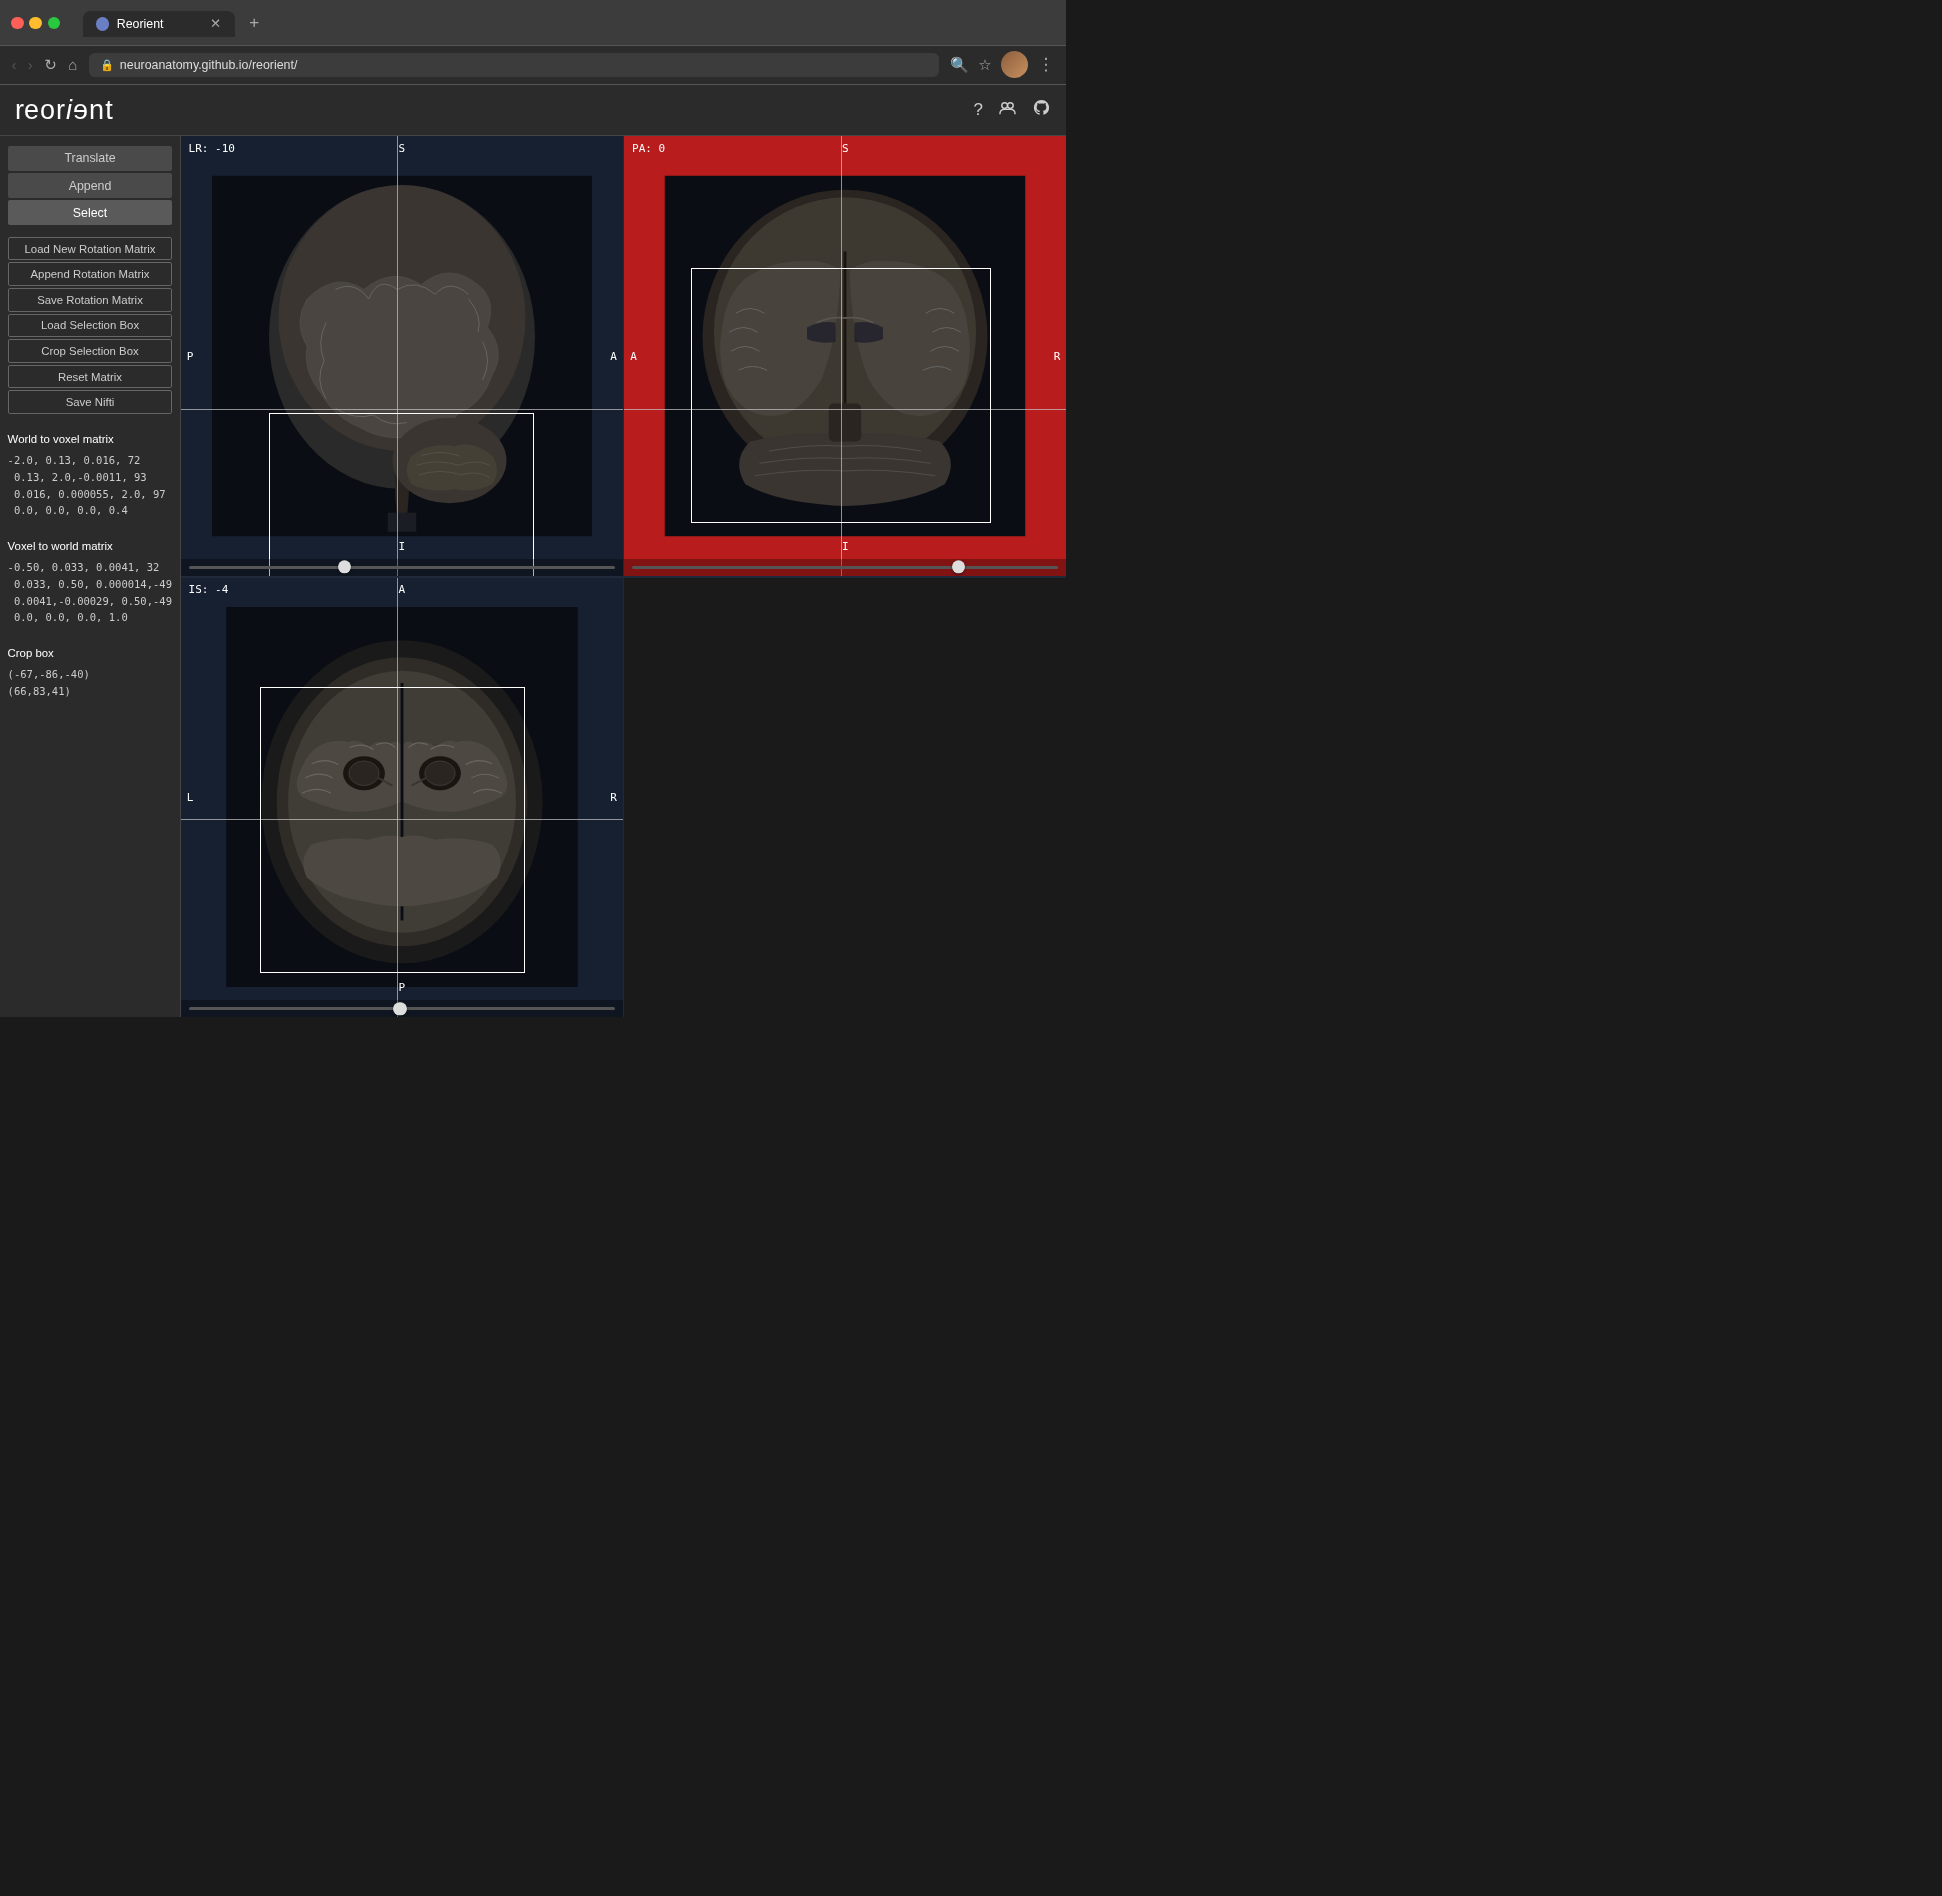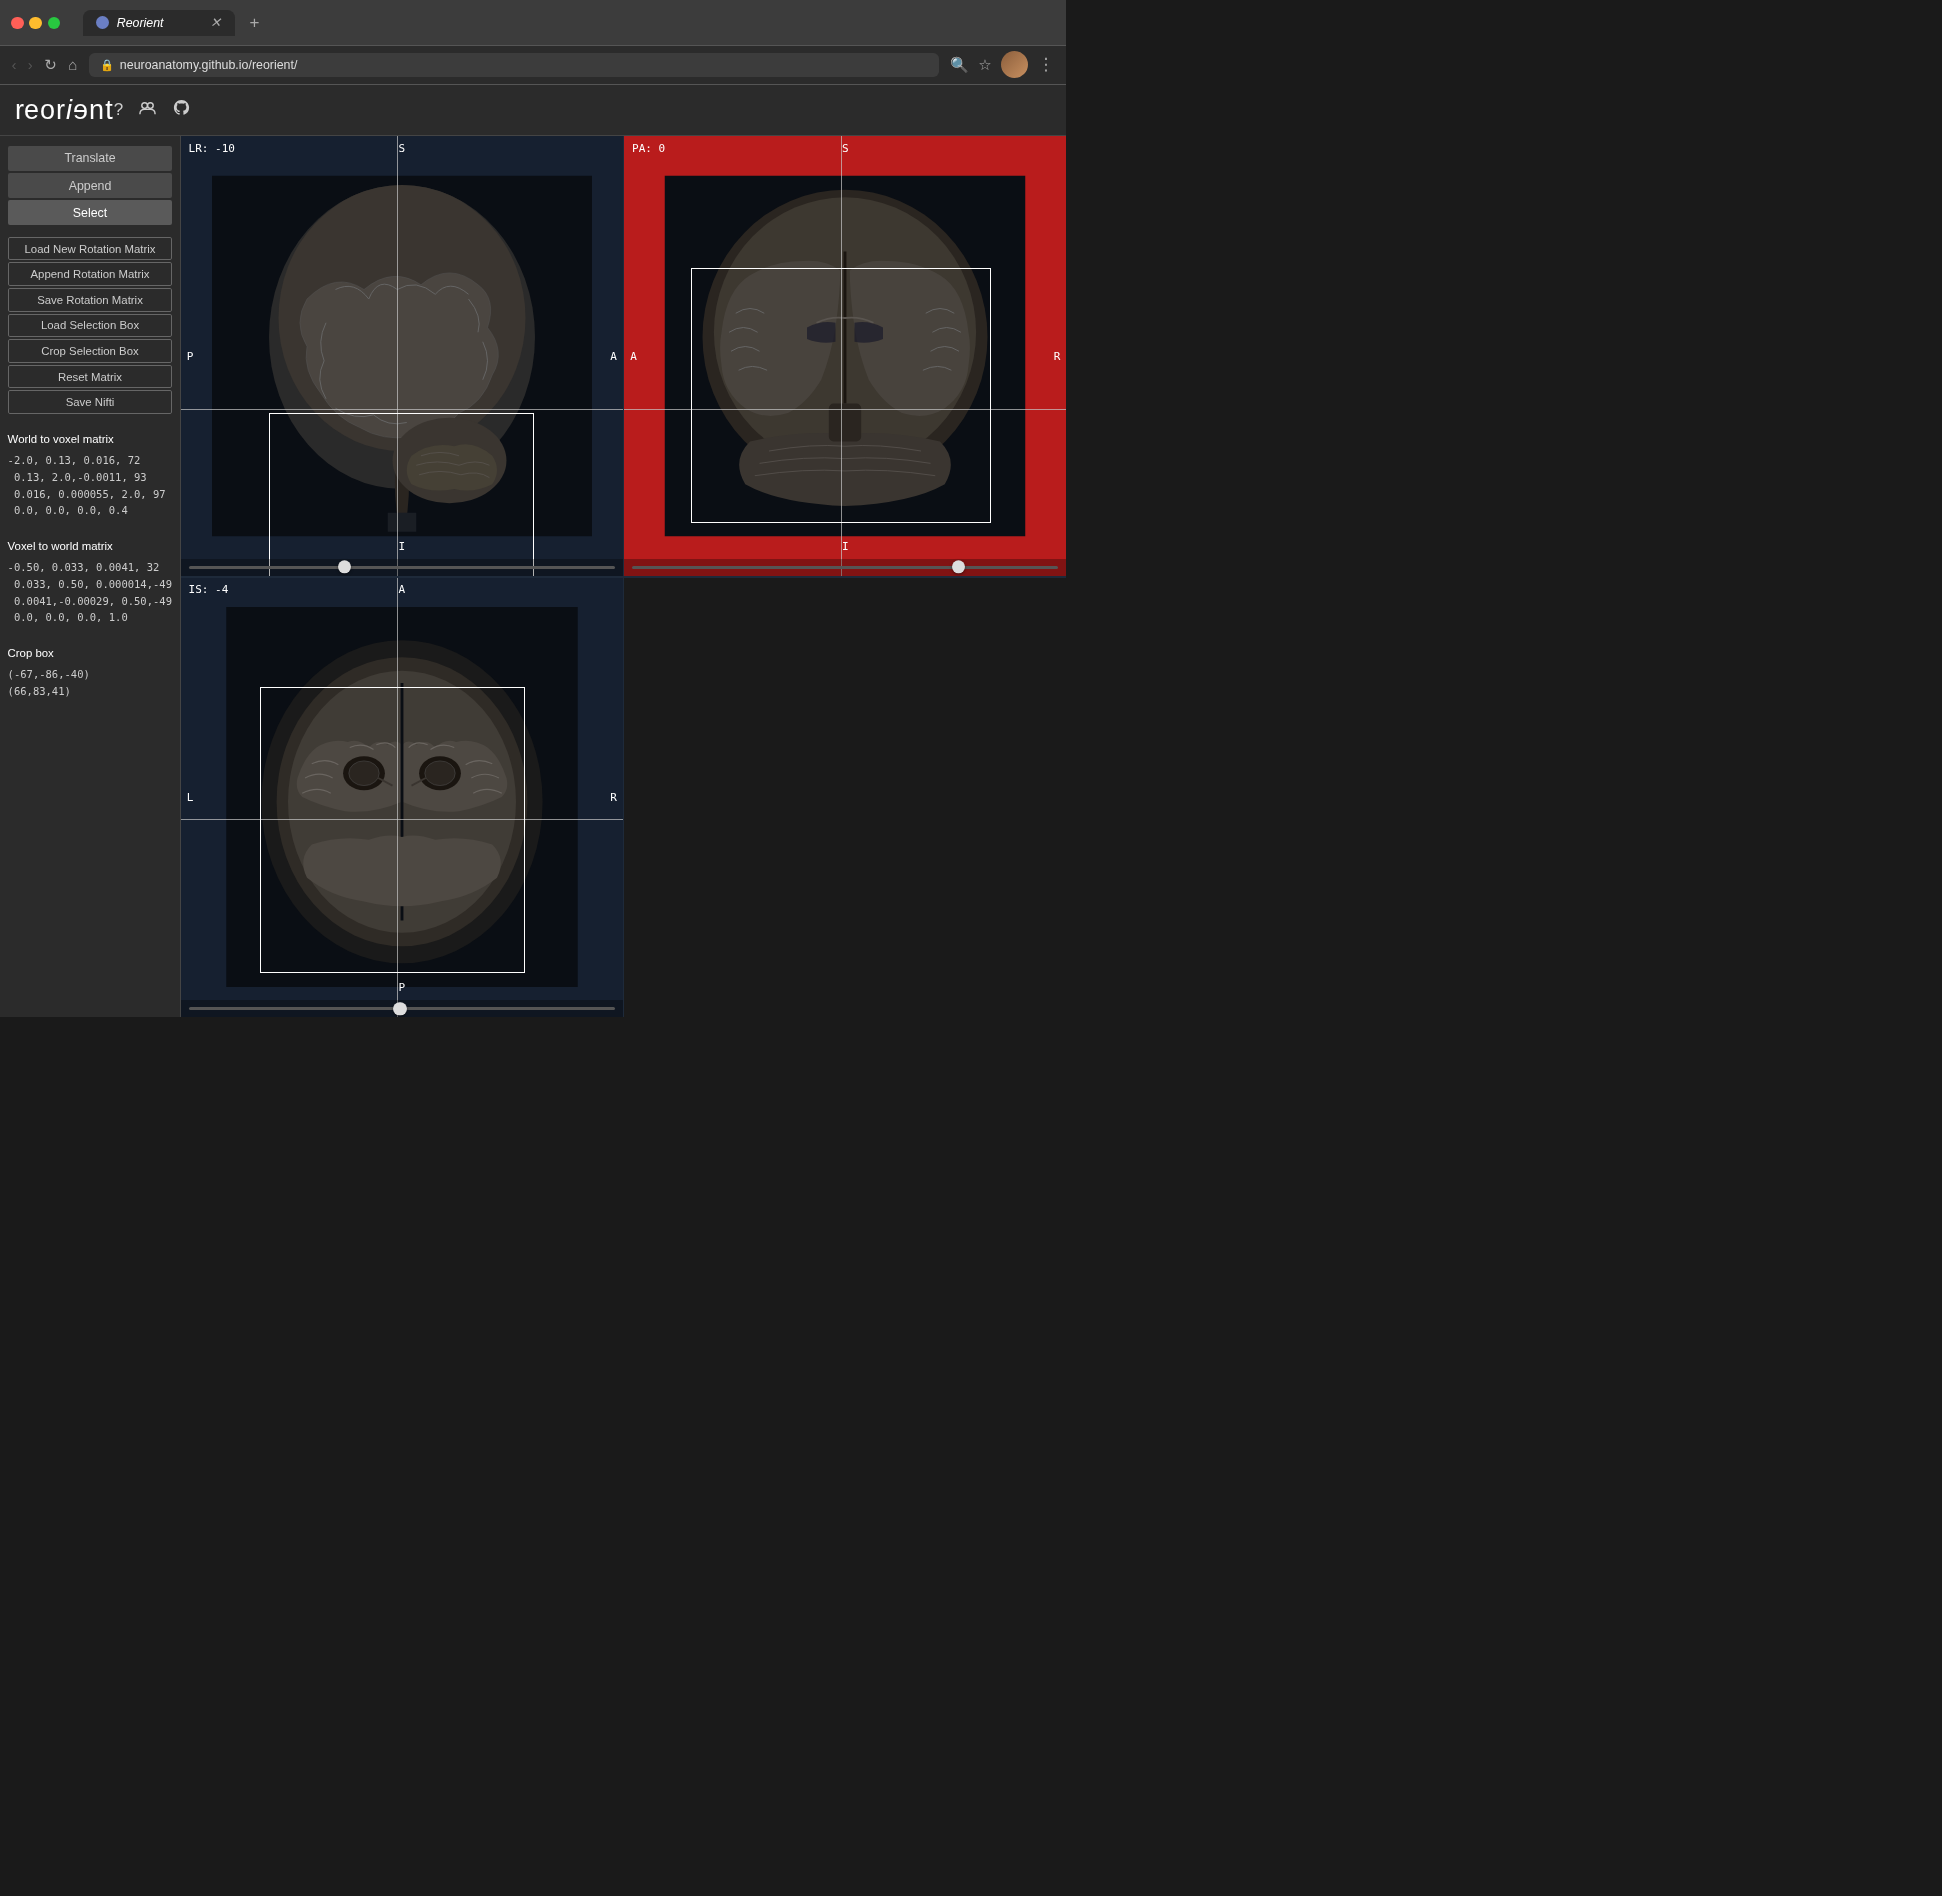--- a/index.html
+++ b/index.html
@@ -31,24 +31,23 @@
       width: 12.4px;
       height: 12.4px;
       border-radius: 50%;
     }
     .tl-red { background: #ff5f57; }
     .tl-yellow { background: #febc2e; }
     .tl-green { background: #28c840; }
 
     .tab-bar {
       display: flex;
-      align-items: flex-start;
+      align-items: flex-end;
       margin-left: 15px;
       gap: 7px;
-      font-style: italic;
     }
     .tab {
       background: #525252;
       border-radius: 7.6px 7.6px 0 0;
       padding: 5.7px 13.3px;
       display: flex;
       align-items: center;
       gap: 7.6px;
       font-size: 12.4px;
       color: #ddd;
@@ -129,21 +128,21 @@
       display: flex;
       flex-direction: column;
       min-height: 932px;
     }
 
     
     .app-header {
       background: #2b2b2b;
       display: flex;
       align-items: center;
-      justify-content: flex-start;
+      justify-content: space-between;
       padding: 9.5px 15px;
       border-bottom: 1px solid #444;
     }
     .app-logo {
       font-size: 27px;
       font-weight: 300;
       color: #fff;
       letter-spacing: 1px;
     }
     .header-actions {

